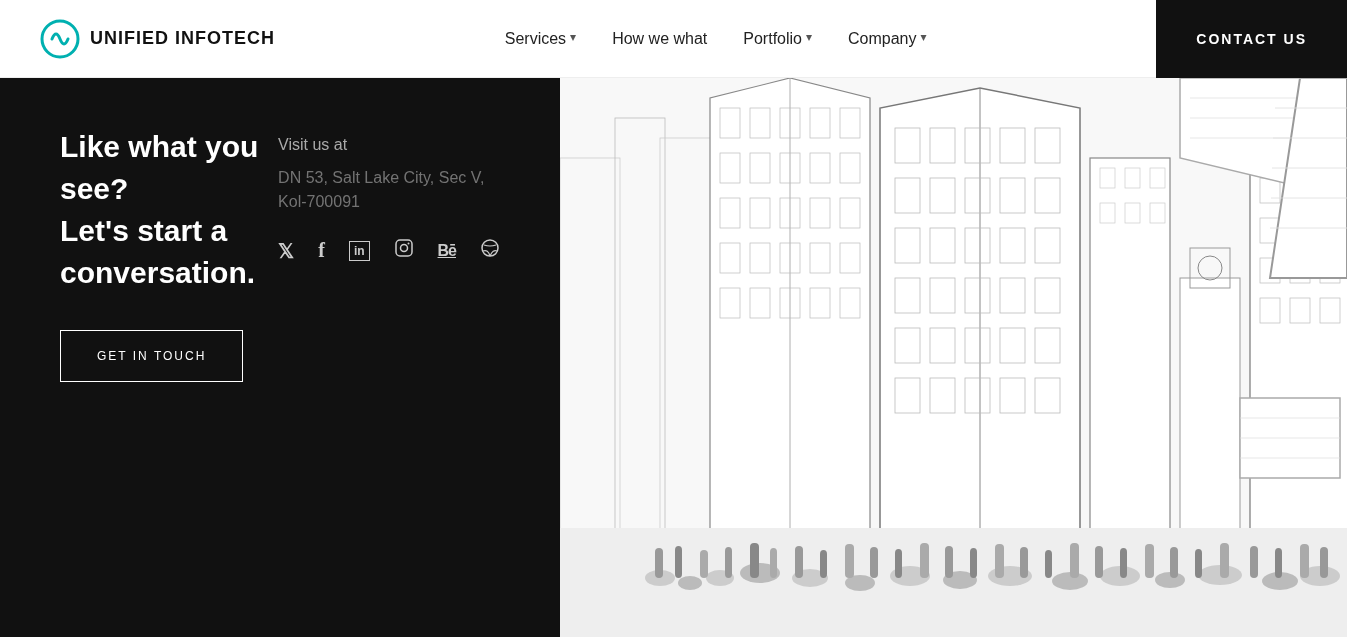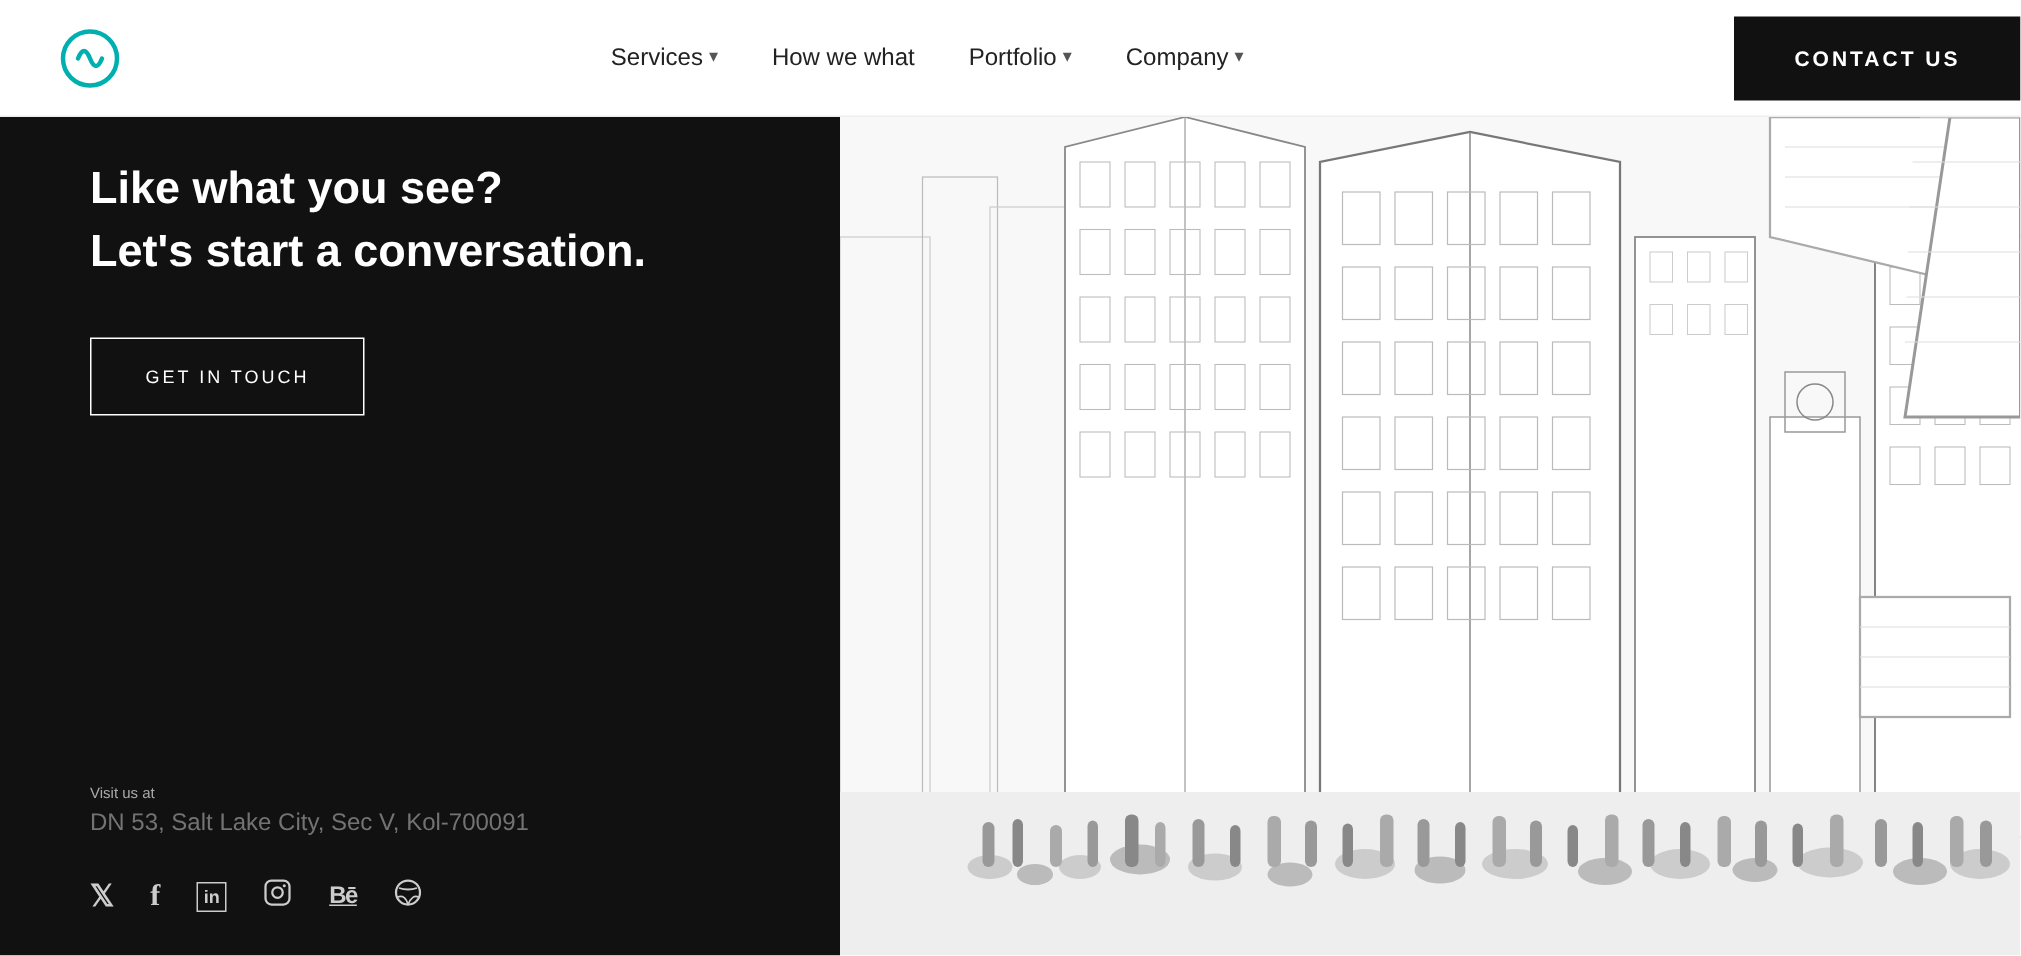--- a/index.html
+++ b/index.html
@@ -43,21 +43,21 @@
       font-size: 16px;
       color: #222;
       cursor: pointer;
       white-space: nowrap;
     }
     .nav-item .chevron {
       font-size: 12px;
       color: #555;
     }
     .contact-btn {
-      height: 56px;
+      height: 78px;
       padding: 0 40px;
       background: #111;
       color: #fff;
       font-size: 14px;
       font-weight: 700;
       letter-spacing: 2px;
       border: none;
       cursor: pointer;
       display: flex;
       align-items: center;
@@ -69,23 +69,23 @@
       display: flex;
       height: calc(637px - 78px);
     }
 
     
     .left-panel {
       width: 560px;
       min-width: 560px;
       background: #111;
       color: #fff;
-      padding: 27px 60px;
-      display: flex;
-      flex-direction: column;
+      padding: 48px 60px;
+      display: flex;
+      flex-direction: row;
       justify-content: space-between;
     }
     .hero-text h2 {
       font-size: 30px;
       font-weight: 700;
       line-height: 1.4;
       margin-bottom: 36px;
     }
     .get-in-touch-btn {
       display: inline-block;
@@ -96,23 +96,23 @@
       letter-spacing: 2px;
       padding: 18px 36px;
       cursor: pointer;
       background: transparent;
       margin-bottom: 40px;
     }
     .visit-section {
       margin-top: 10px;
     }
     .visit-label {
-      font-size: 10px;
+      font-size: 16px;
       color: #aaa;
-      margin-bottom: 2px;
+      margin-bottom: 12px;
     }
     .address {
       font-size: 16px;
       color: #737373;
       line-height: 1.5;
       margin-bottom: 16px;
     }
     .social-icons {
       display: flex;
       align-items: center;
@@ -149,20 +149,21 @@
 </head>
 <body>
 
 <header class="header">
   <div class="logo-area">
 
     <svg class="logo-icon" viewBox="0 0 40 40" xmlns="http://www.w3.org/2000/svg">
       <circle cx="20" cy="20" r="18" fill="none" stroke="#00b0b0" stroke-width="3"></circle>
       <path d="M12 20 Q16 10 20 20 Q24 30 28 20" stroke="#00b0b0" stroke-width="3" fill="none" stroke-linecap="round"></path>
     </svg>
+    <span class="logo-text">UNIFIED INFOTECH</span>
   </div>
 
   <nav class="nav">
     <div class="nav-item">
       <span>Services</span>
       <span class="chevron">▾</span>
     </div>
     <div class="nav-item">
       <span>How we what</span>
     </div>

